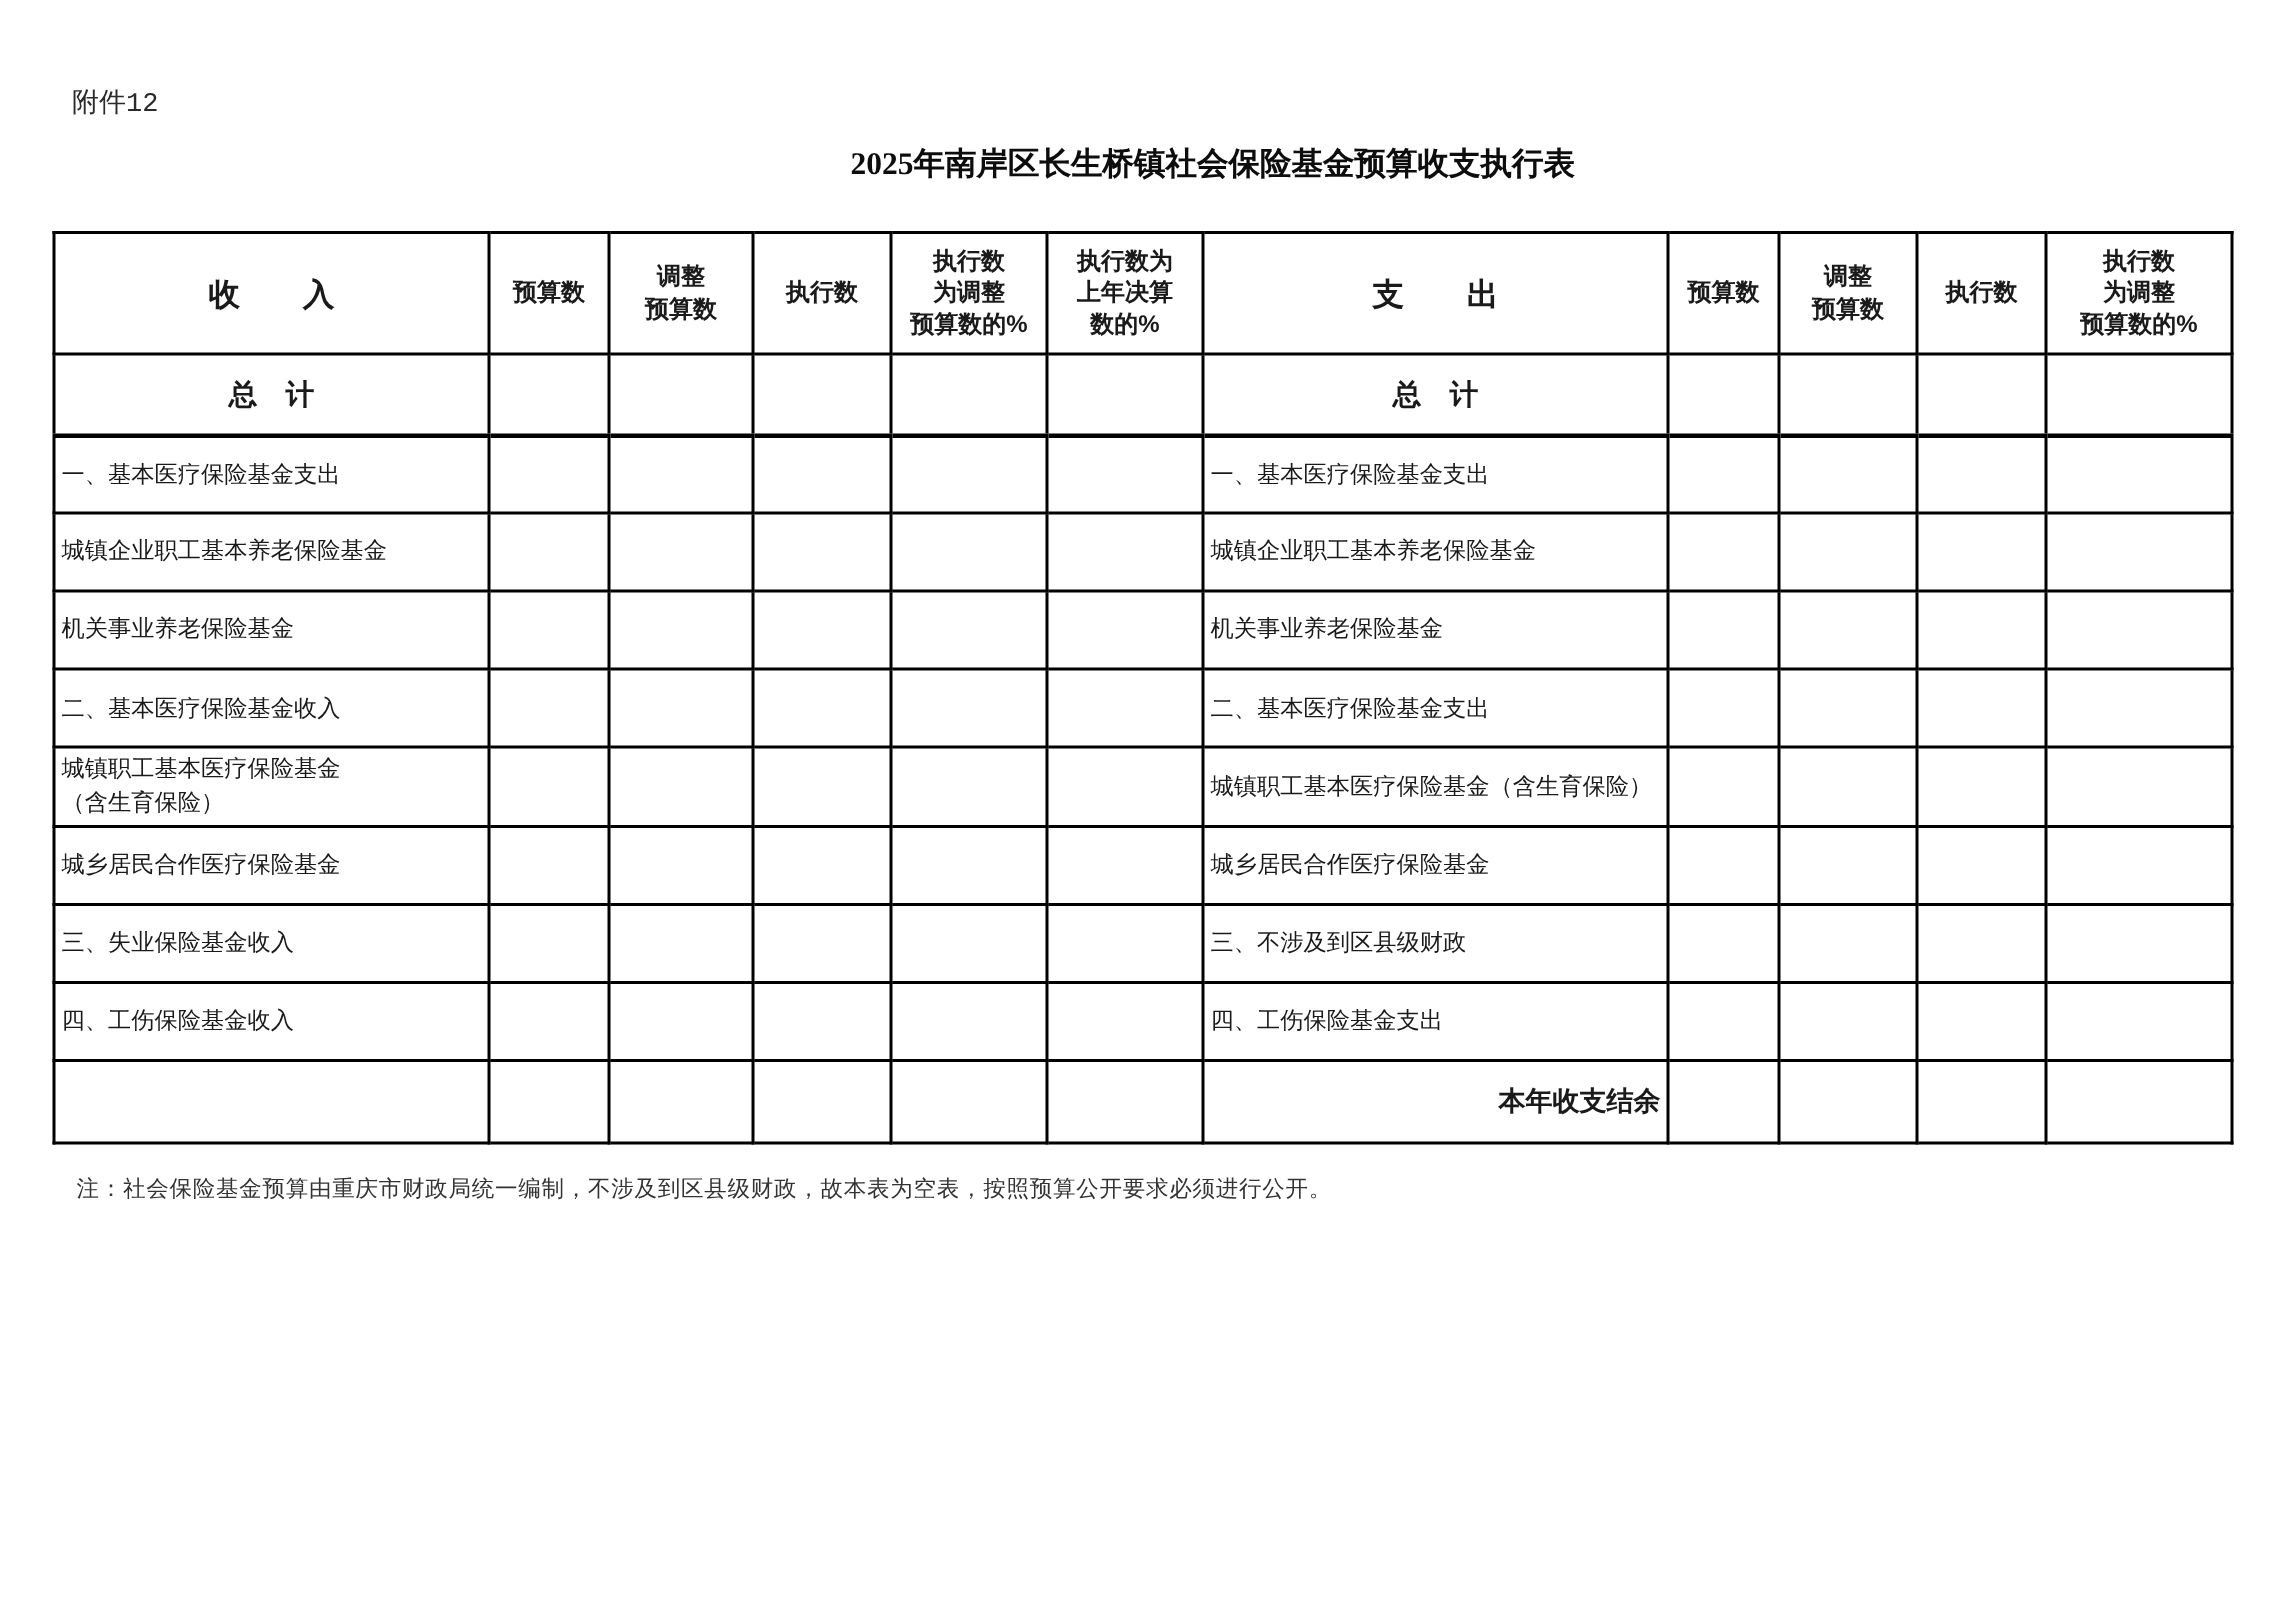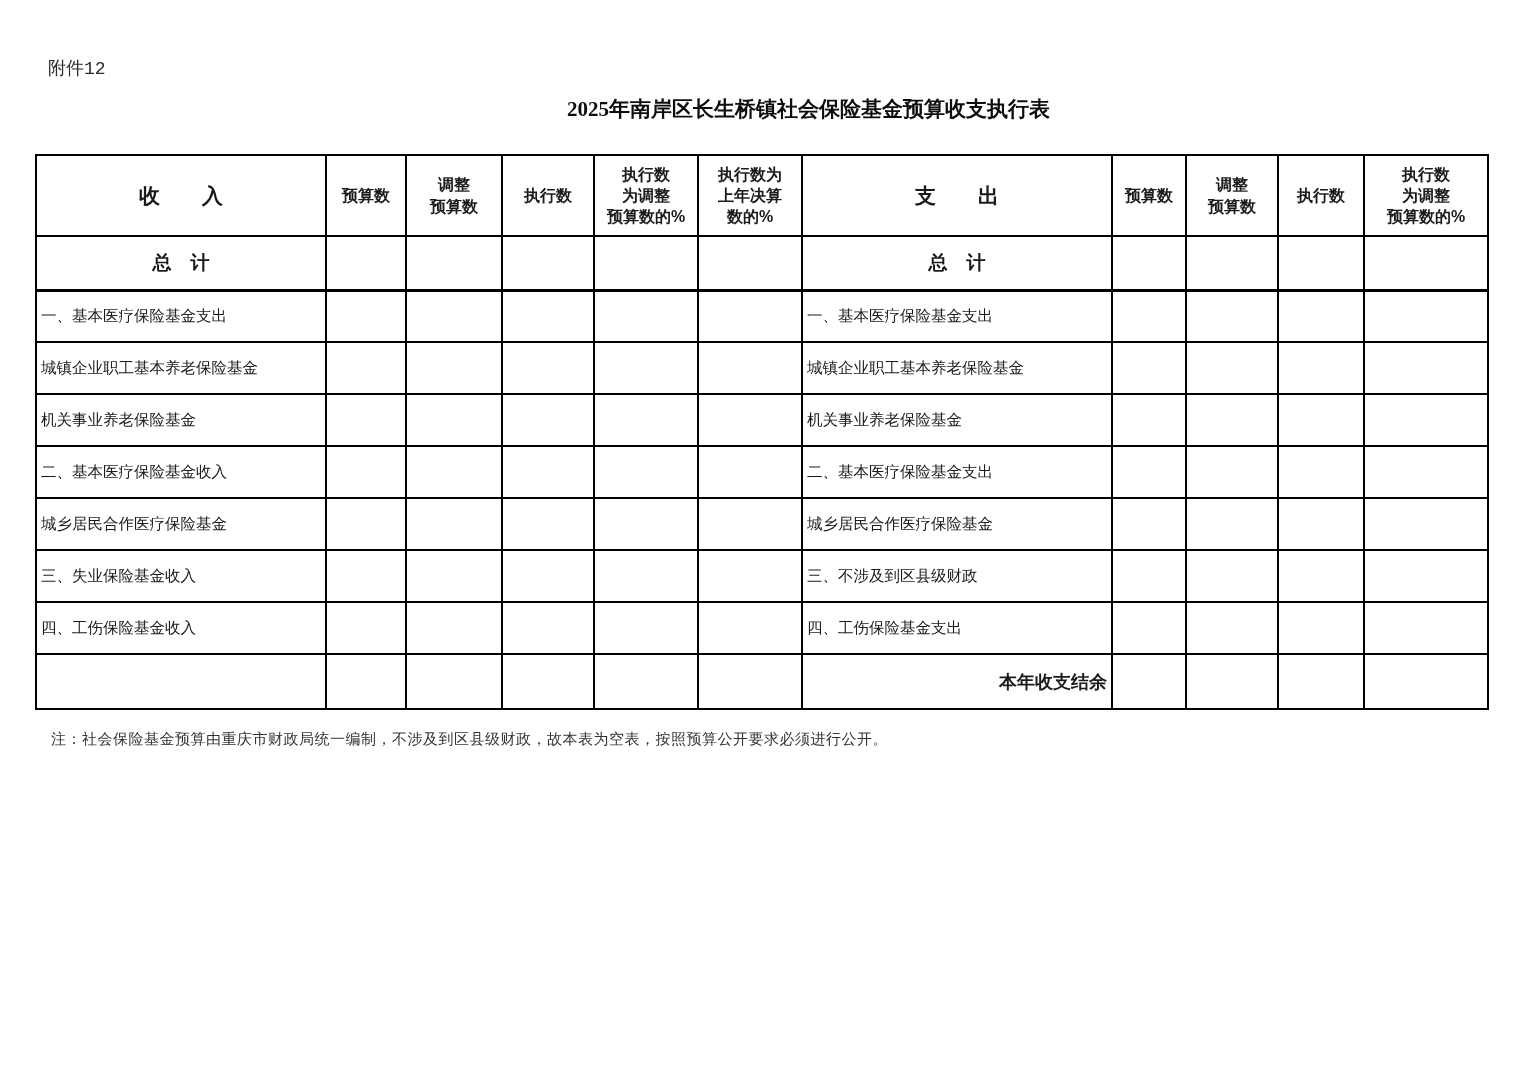--- a/index.html
+++ b/index.html
@@ -235,20 +235,34 @@
       <td class="val"></td>
       <td class="val"></td>
       <td class="val"></td>
       <td class="lab-item">二、基本医疗保险基金支出</td>
       <td class="val"></td>
       <td class="val"></td>
       <td class="val"></td>
       <td class="val"></td>
     </tr>
 
+    <tr class="r-sub">
+      <td class="lab-sub">城镇职工基本医疗保险基金
+（含生育保险）</td>
+      <td class="val"></td>
+      <td class="val"></td>
+      <td class="val"></td>
+      <td class="val"></td>
+      <td class="val"></td>
+      <td class="lab-sub">城镇职工基本医疗保险基金（含生育保险）</td>
+      <td class="val"></td>
+      <td class="val"></td>
+      <td class="val"></td>
+      <td class="val"></td>
+    </tr>
 
     <tr class="r-sub">
       <td class="lab-sub">城乡居民合作医疗保险基金</td>
       <td class="val"></td>
       <td class="val"></td>
       <td class="val"></td>
       <td class="val"></td>
       <td class="val"></td>
       <td class="lab-sub">城乡居民合作医疗保险基金</td>
       <td class="val"></td>

